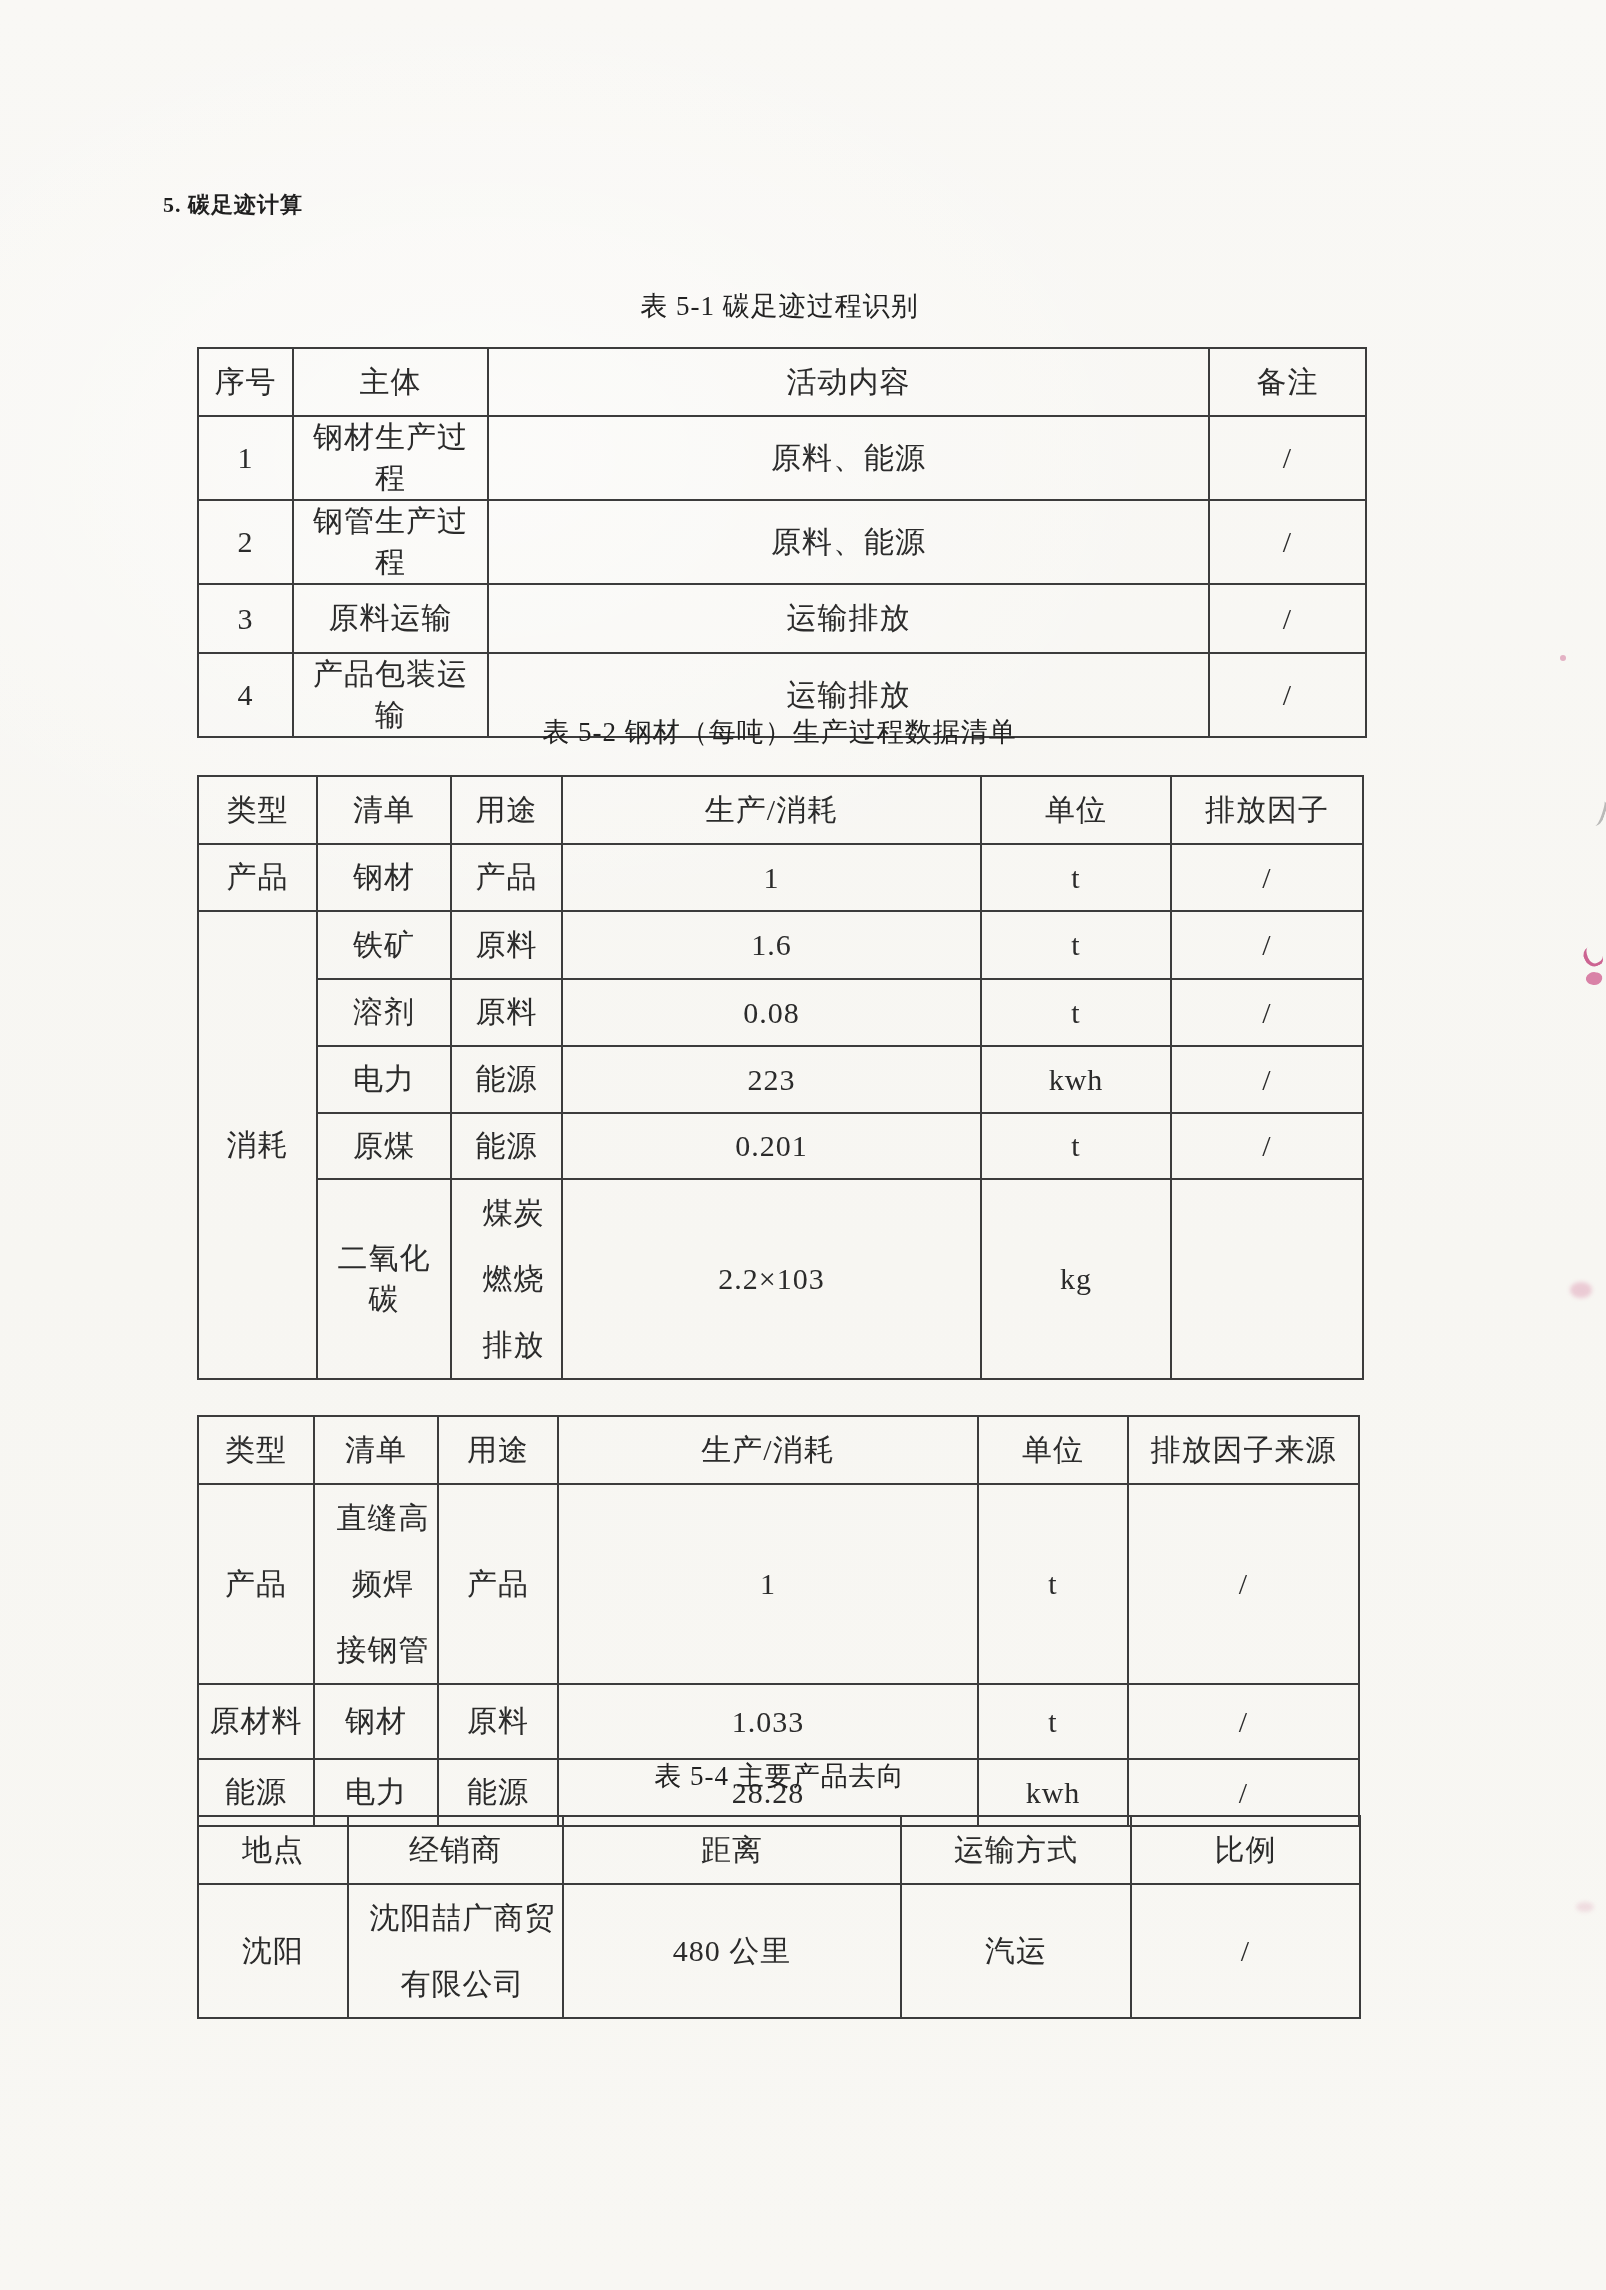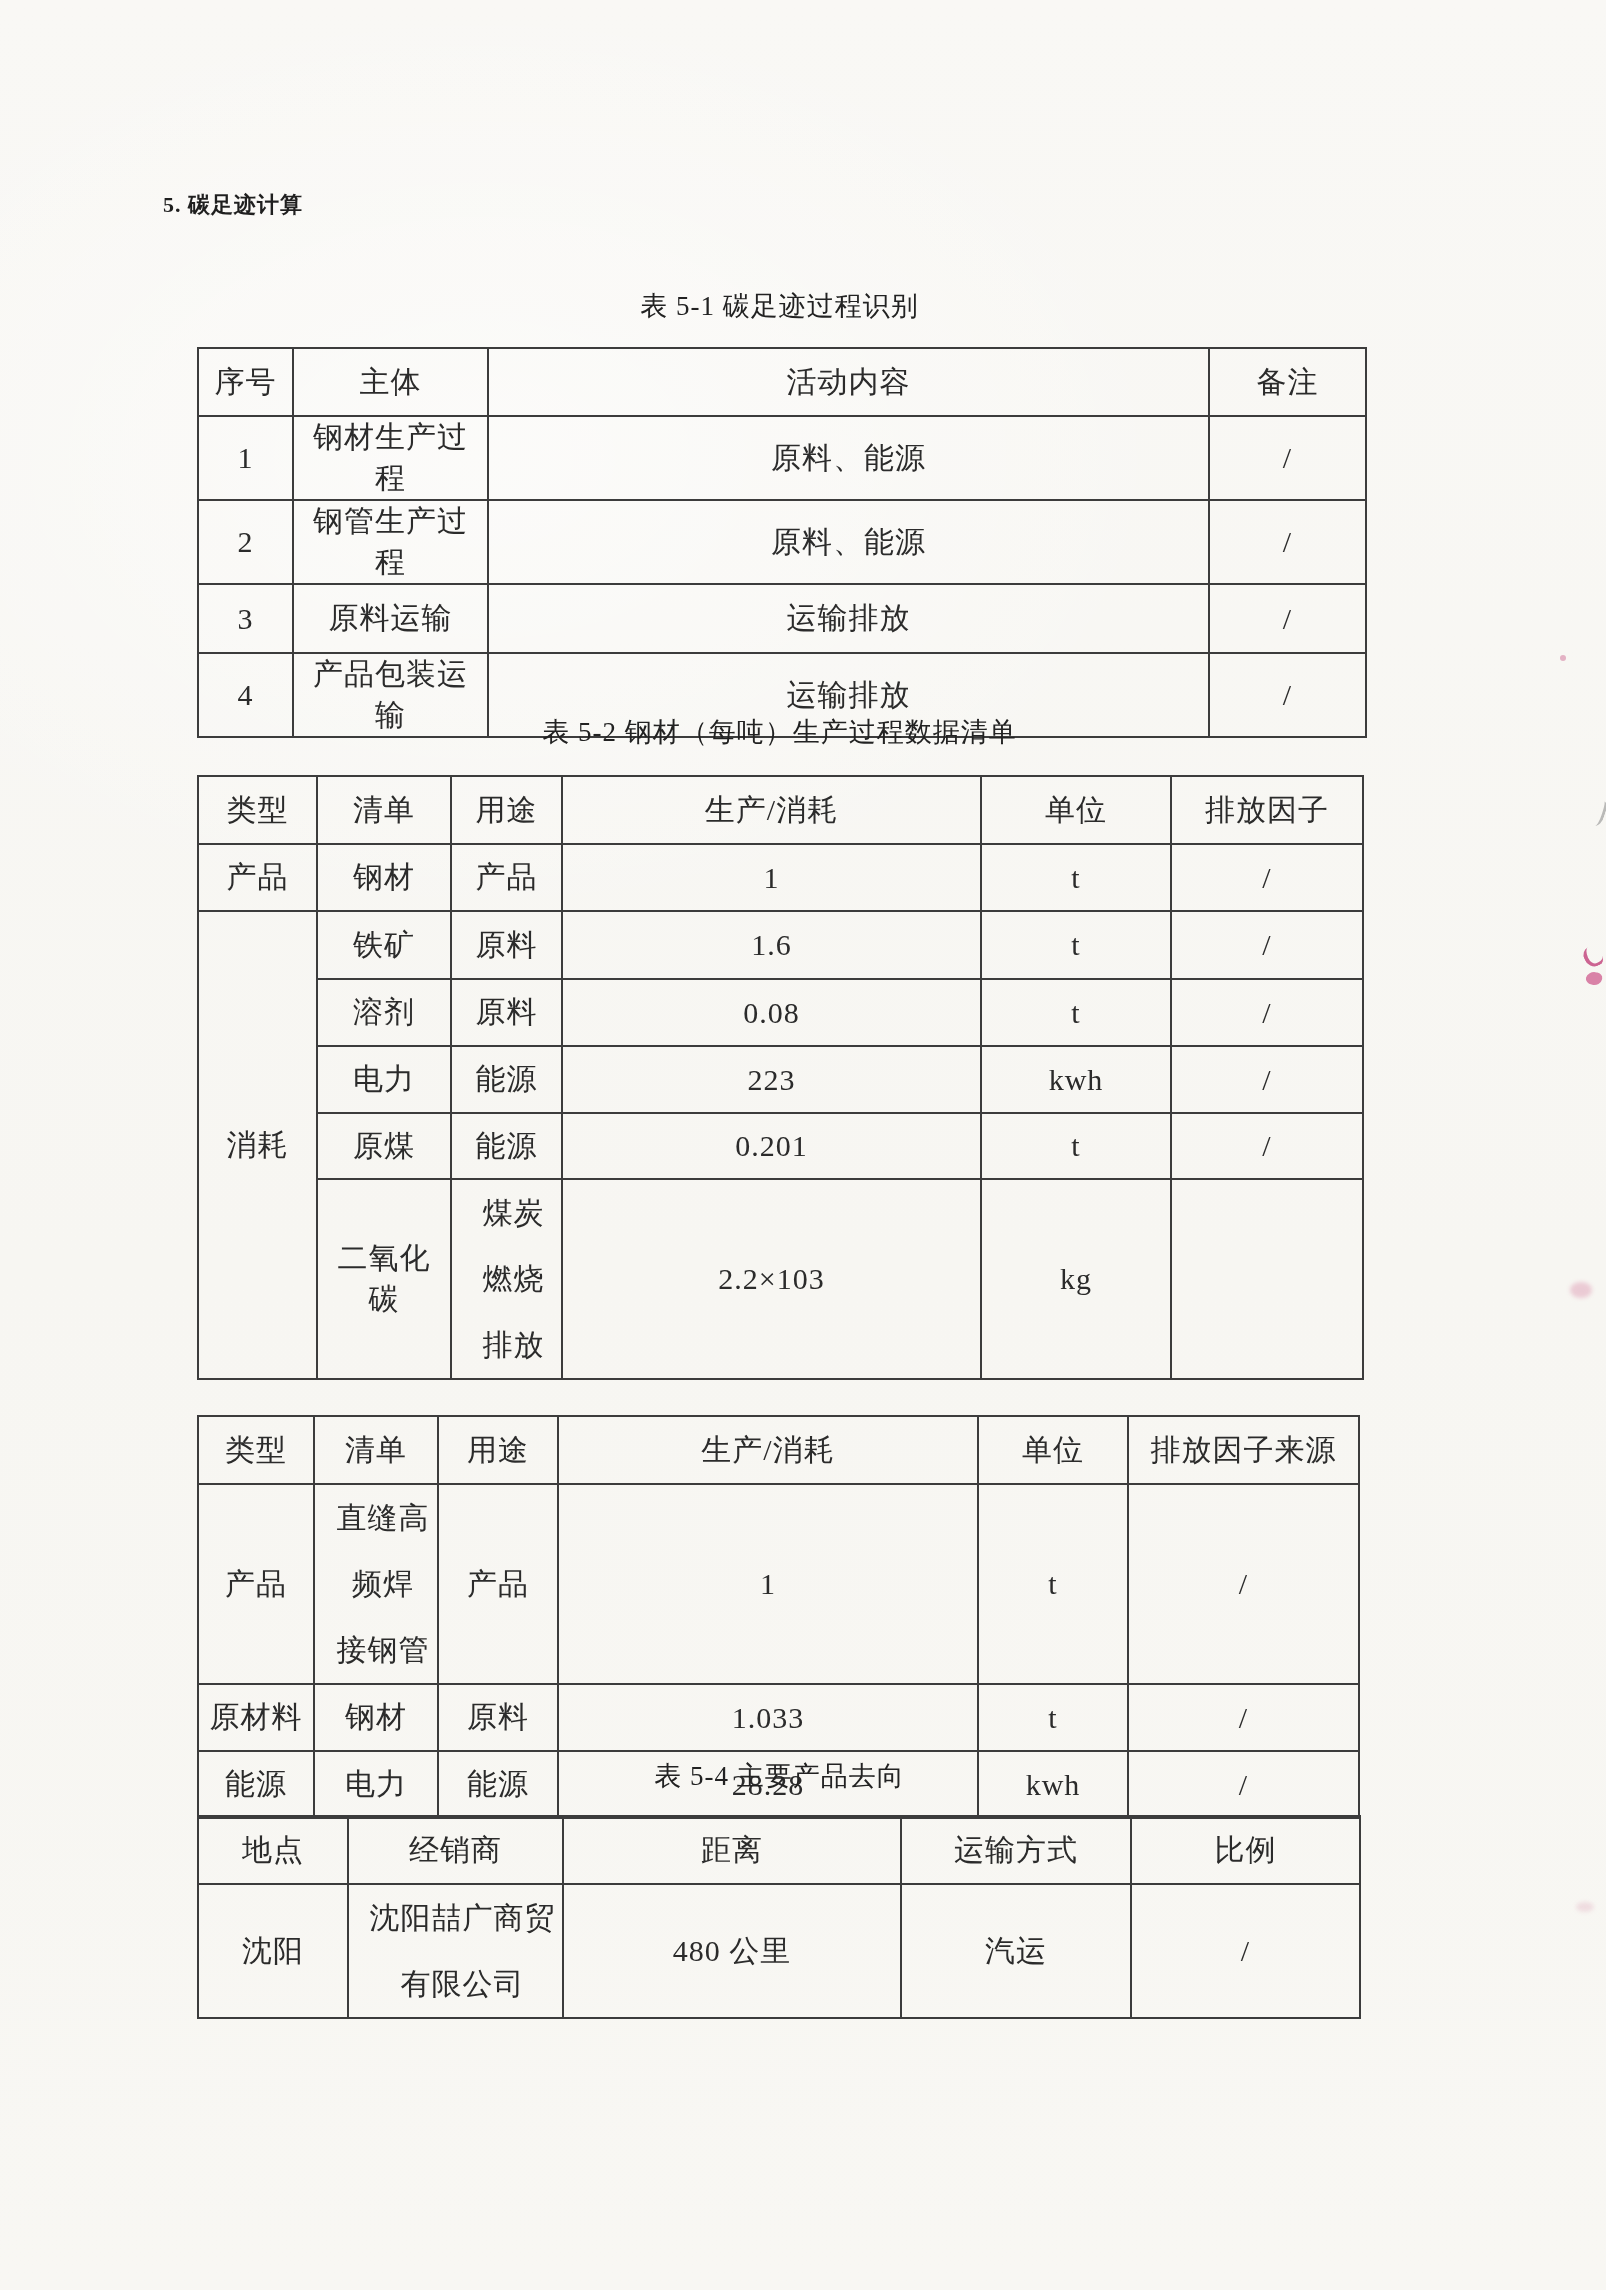--- a/index.html
+++ b/index.html
@@ -213,21 +213,21 @@
       <tbody>
         <tr style="height: 134px;">
           <td>产品</td>
           <td class="ml">直缝高频焊
 接钢管</td>
           <td>产品</td>
           <td>1</td>
           <td>t</td>
           <td>/</td>
         </tr>
-        <tr style="height: 67px;">
+        <tr style="height: 75px;">
           <td>原材料</td>
           <td>钢材</td>
           <td>原料</td>
           <td>1.033</td>
           <td>t</td>
           <td>/</td>
         </tr>
         <tr style="height: 67px;">
           <td>能源</td>
           <td>电力</td>

